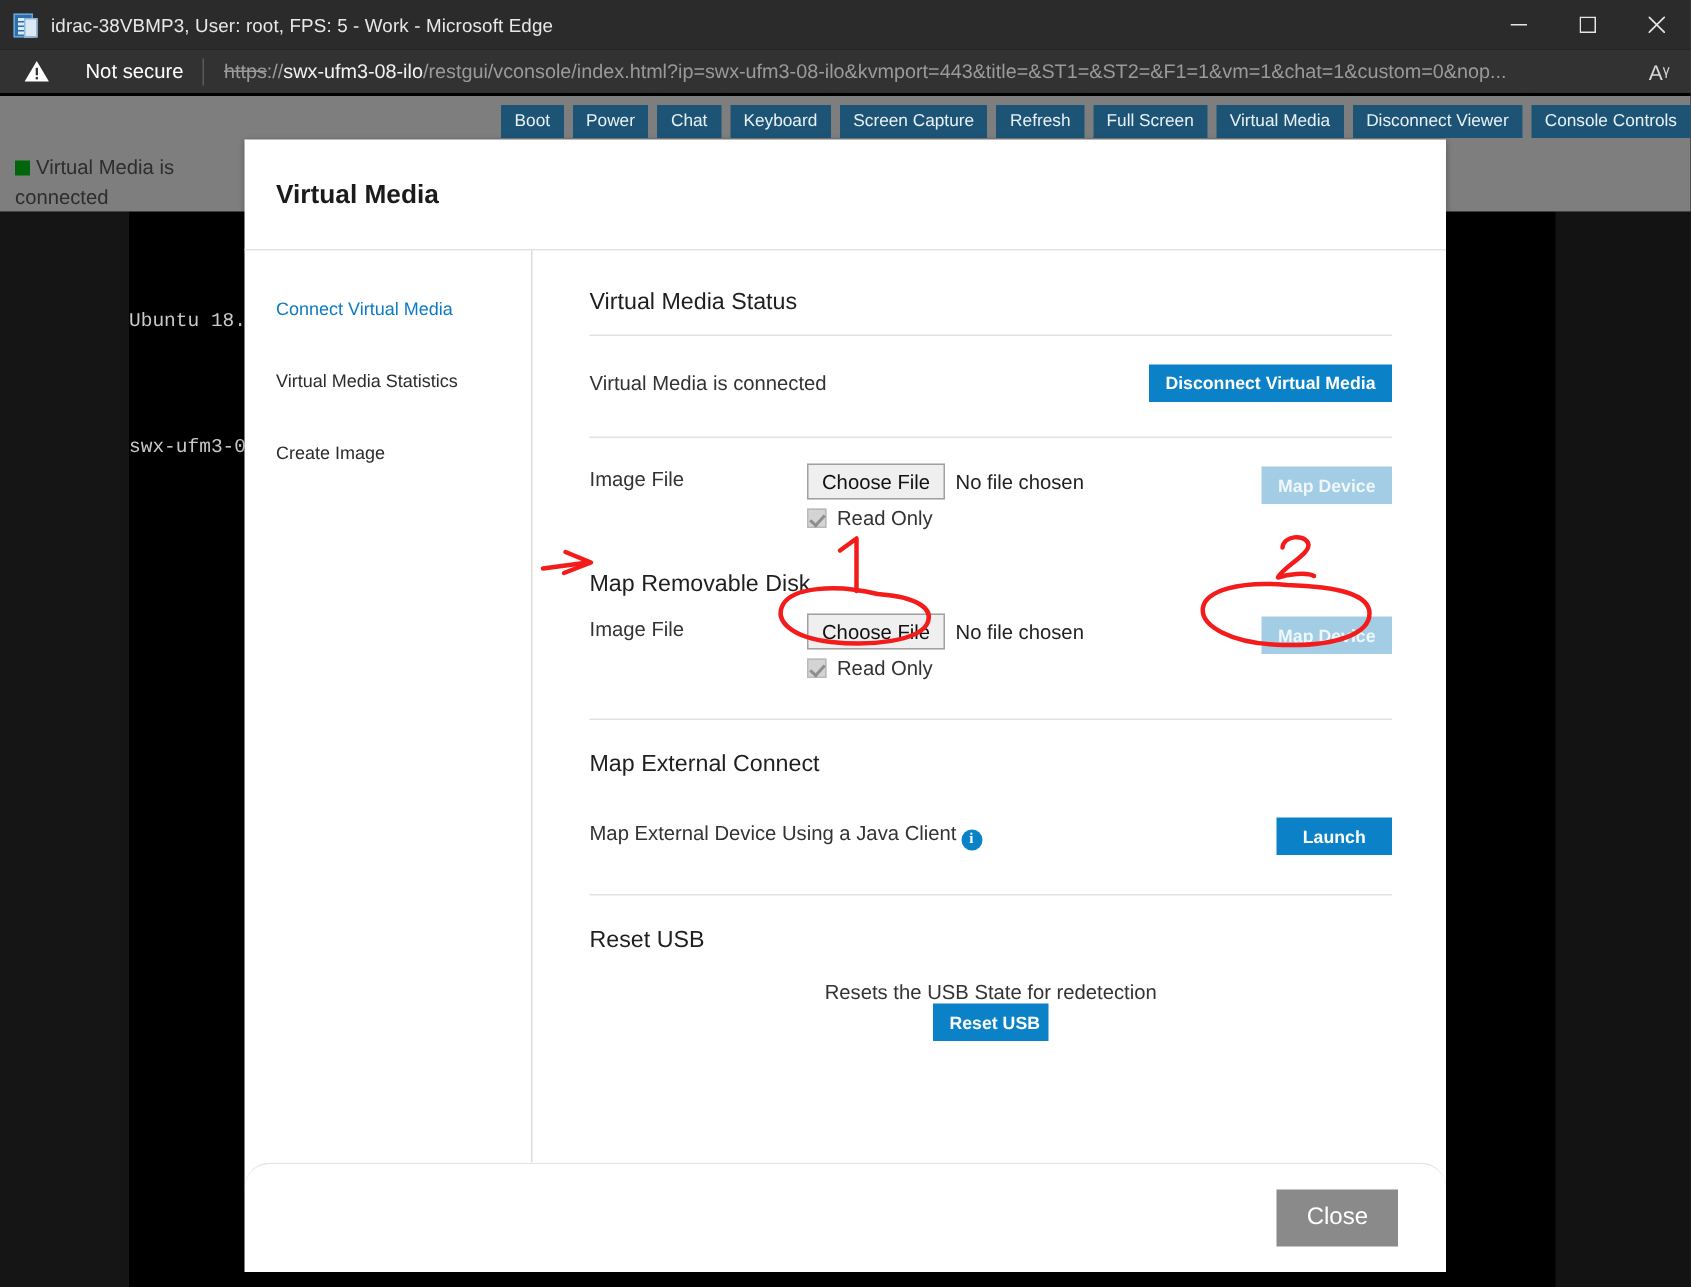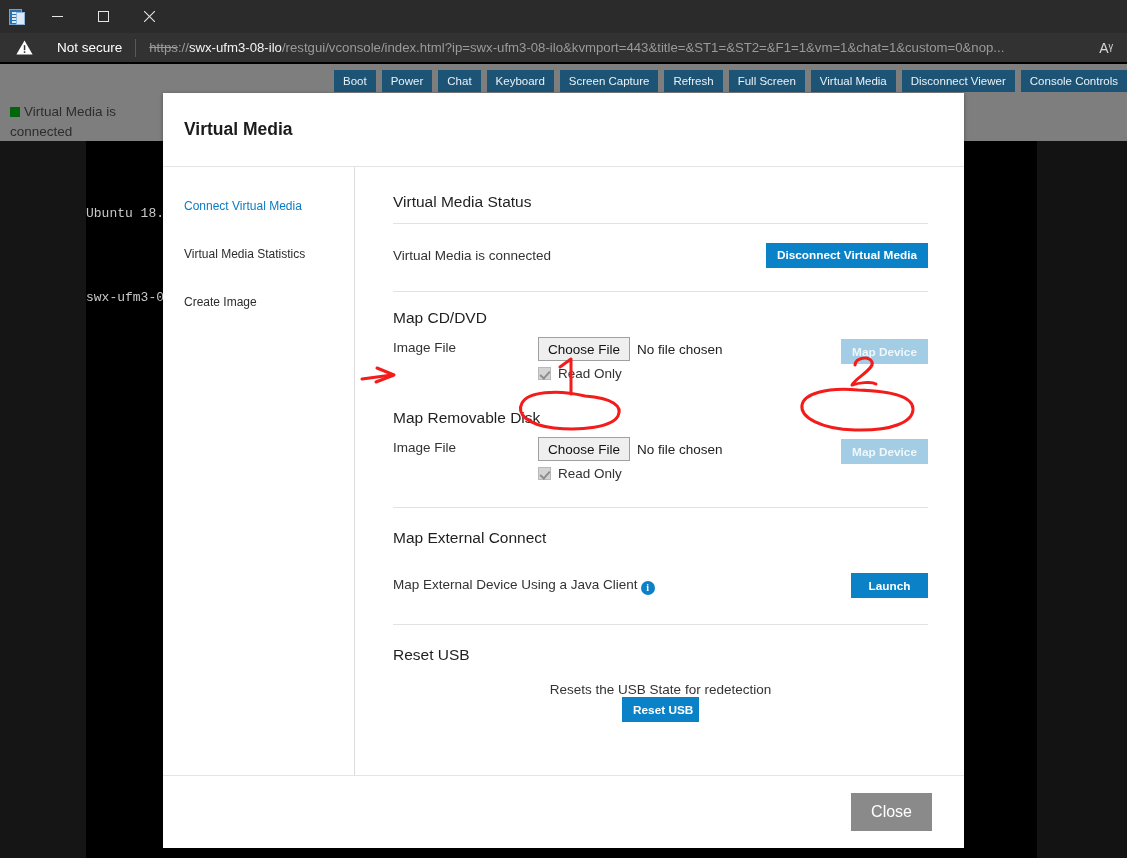--- a/index.html
+++ b/index.html
@@ -185,20 +185,21 @@
     display: inline-block; width: 14px; height: 14px; border-radius: 50%;
     background: #0b82c7; color: #fff; font-size: 10px; font-weight: bold;
     text-align: center; line-height: 14px; margin-left: 3px;
     vertical-align: -2px; font-family: "Liberation Serif", serif;
   }
 
   .modal-footer {
     height: 72px; border-top: 1px solid #e4e4e4;
     display: flex; align-items: center; justify-content: flex-end;
     padding-right: 32px;
+    border-radius: 17px;
   }
   .btn-close {
     background: #8a8a8a; color: #fff; border: none;
     font-size: 16px; height: 38px; padding: 0 20px;
     font-family: "Liberation Sans", sans-serif; cursor: pointer;
   }
 
   
   .annot {
     position: absolute; left: 0; top: 0; width: 1127px; height: 858px;
@@ -206,20 +207,21 @@
   }
 </style>
 </head>
 <body>
 
 <div class="titlebar">
   <div class="titlebar-icon">
     <div class="doc"></div>
       <div class="pg"></div>
   </div>
+  <div class="titlebar-text">idrac-38VBMP3, User: root, FPS: 5 - Work - Microsoft Edge</div>
   <div class="winctl">
     <div class="winbtn">
       <svg width="11" height="11" viewBox="0 0 11 11">
           <line x1="0" y1="5.5" x2="11" y2="5.5" stroke="#e6e6e6" stroke-width="1"></line>
         </svg>
     </div>
     <div class="winbtn">
       <svg width="11" height="11" viewBox="0 0 11 11">
           <rect x="0.5" y="0.5" width="10" height="10" fill="none" stroke="#e6e6e6" stroke-width="1"></rect>
         </svg>
@@ -299,21 +301,20 @@
           <div class="hr"></div>
           <div class="row" style="margin-top:17px; justify-content:space-between;">
             <span class="row-label">Virtual Media is connected</span>
             <button class="btn-blue">Disconnect Virtual Media</button>
           </div>
         </div>
 
         <div class="hr" style="margin-top:22px;"></div>
 
         <div style="margin-top:17px;">
-          <div class="section-title" style="margin-bottom:10px;">Map CD/DVD</div>
           <div style="display:flex; align-items:flex-start; justify-content:space-between;">
             <div style="display:flex; align-items:flex-start;">
               <span class="row-label" style="width:145px; padding-top:3px;">Image File</span>
               <div>
                 <div style="display:flex; align-items:center;">
                   <button class="btn-file">Choose File</button>
                   <span class="file-none">No file chosen</span>
                 </div>
                 <div class="chk-wrap">
                   <span class="chk"></span>

